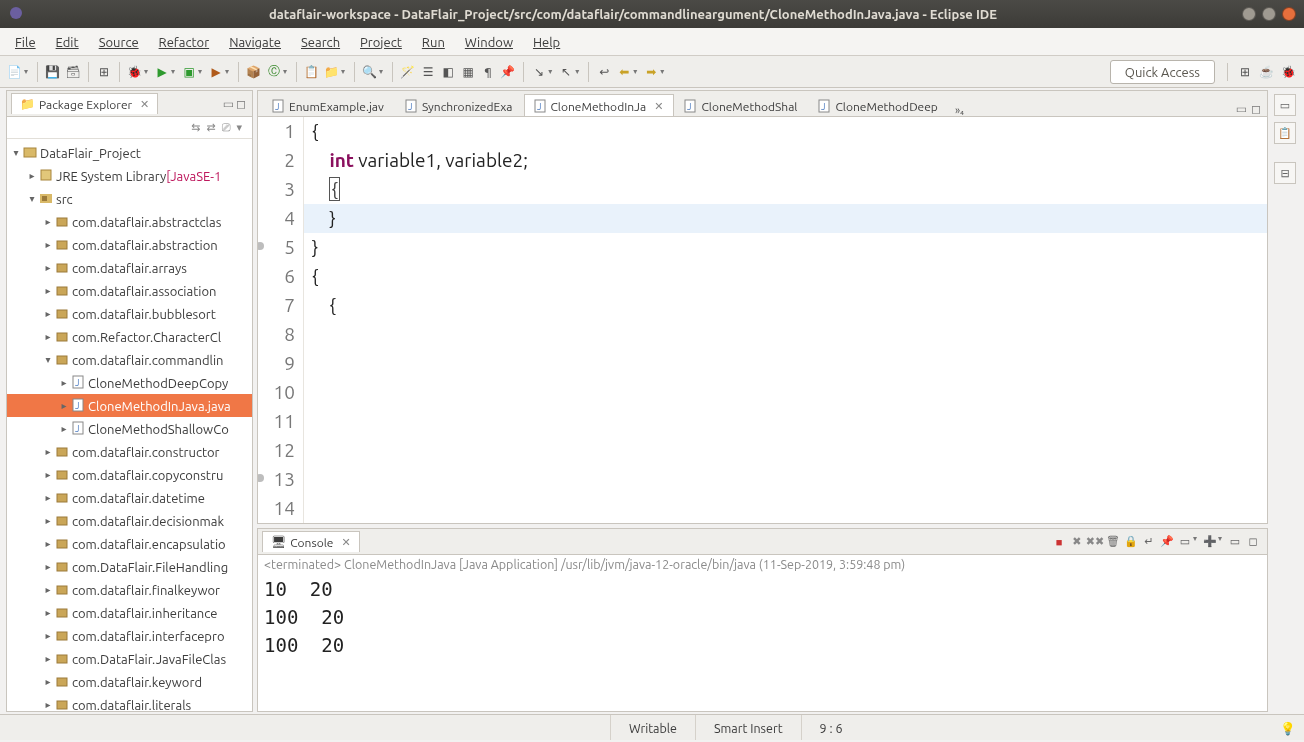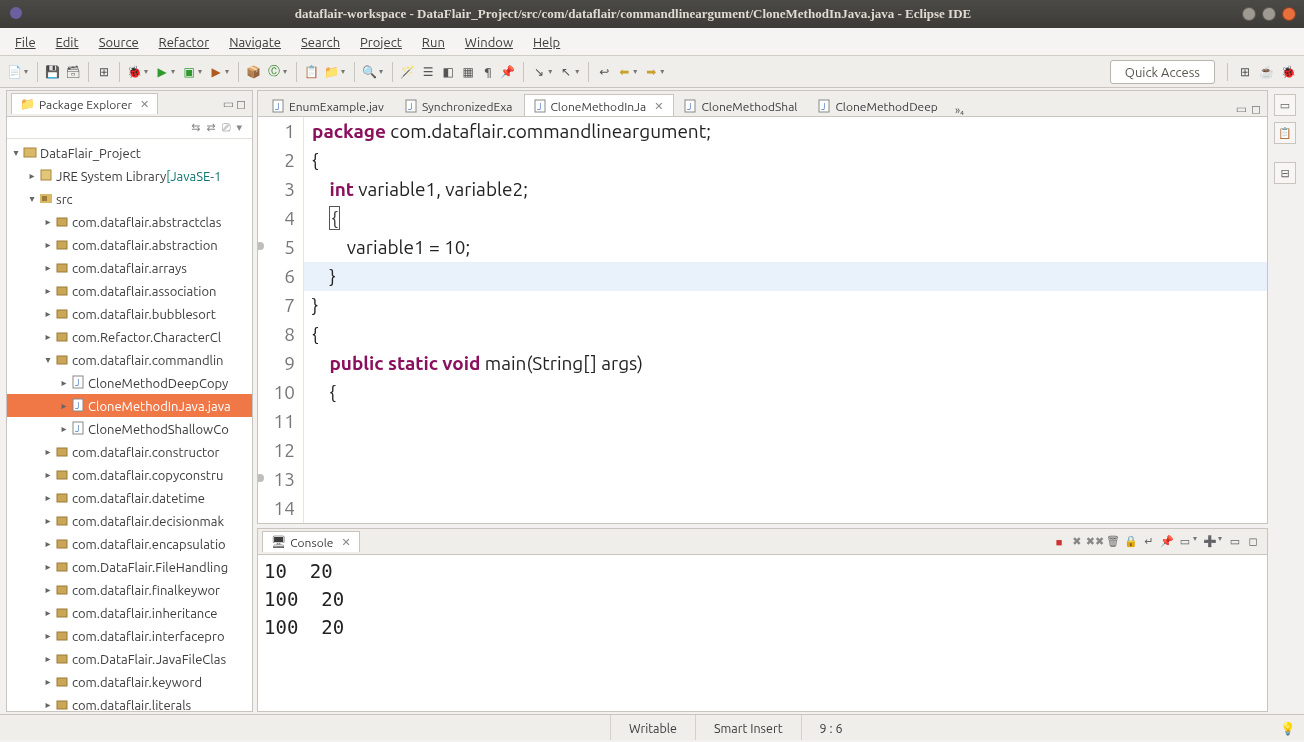--- a/index.html
+++ b/index.html
@@ -1,20 +1,20 @@
 <!DOCTYPE html>
 <html><head>
 <meta charset="utf-8">
 <style>
 * { margin:0; padding:0; box-sizing:border-box; font-family:"Ubuntu","Segoe UI",sans-serif; }
 body { width:1304px; height:742px; background:#f2f1f0; overflow:hidden; font-size:13px; color:#3c3c3c; }
 
 
 .titlebar { height:28px; background:linear-gradient(#4b4a46,#3c3b37); display:flex; align-items:center; padding:0 8px; color:#dfdbd2; font-size:13px; font-weight:bold; }
-.titlebar .title { flex:1; text-align:center;font-family:Liberation Serif, serif; }
+.titlebar .title { flex:1; text-align:center; }
 .titlebar .win-btns { display:flex; gap:6px; }
 .wbtn { width:14px; height:14px; border-radius:50%; display:inline-block; border:1px solid rgba(0,0,0,.4);}
 .wbtn.min{background:#9f9a91;} .wbtn.max{background:#9f9a91;} .wbtn.close{background:#e76f3c;}
 .titlebar svg { width:16px; height:16px; }
 
 
 .menubar { height:28px; background:#f5f4f2; display:flex; align-items:center; padding:0 6px; gap:2px; border-bottom:1px solid #d0ccc6;}
 .menubar .mitem { padding:3px 9px; color:#3c3c3c; cursor:pointer;text-decoration:underline;}
 
 
@@ -34,21 +34,21 @@
 .view-tab .x { font-size:11px; color:#888; margin-left:4px;}
 .view-tabbar .right-ctrls { margin-left:auto; display:flex; gap:2px; padding-right:6px; color:#777; font-size:12px;}
 .pe-toolbar { height:22px; display:flex; justify-content:flex-end; align-items:center; padding-right:10px; gap:6px; color:#888; font-size:11px; border-bottom:1px solid #e2dfd9;}
 
 .tree { flex:1; overflow:hidden; font-size:13px; padding-top:2px;}
 .tree-row { display:flex; align-items:center; height:23px; padding-left:2px; white-space:nowrap; cursor:pointer;}
 .tree-row svg{width:14px;height:14px;margin-right:3px;flex-shrink:0;}
 .tw { display:inline-flex; width:14px; justify-content:center; color:#666; font-size:10px; }
 .tree-row.sel { background:#f07746; color:#fff; }
 .tree-row.sel svg {  }
-.lib-deco { color:#0f766e; }
+.lib-deco { color:#be185d; }
 
 
 .right-stack { width:26px; margin:2px 6px 2px 2px; display:flex; flex-direction:column; gap:6px; align-items:center; padding-top:4px;}
 .right-stack .ritem{ width:22px; height:22px; border:1px solid #c9c5be; background:#f7f6f4; display:flex;align-items:center;justify-content:center; font-size:11px; color:#666;}
 
 
 .center { flex:1; display:flex; flex-direction:column; margin:2px; gap:4px;}
 
 .editor-pane { flex:1; display:flex; flex-direction:column; border:1px solid #c9c5be; background:#fff;}
 .ed-tabbar { height:26px; background:#efeeeb; border-bottom:1px solid #c9c5be; display:flex; align-items:flex-end; padding-left:4px;}
@@ -428,29 +428,26 @@
             <div class="gline">7</div>
             <div class="gline">8</div>
             <div class="gline">9</div>
             <div class="gline">10</div>
             <div class="gline">11</div>
             <div class="gline">12</div>
             <div class="gline">13<span class="ann"></span></div>
             <div class="gline">14</div>
           </div>
         <div class="code" id="code">
-            <div class="cline"><span class="kw">package</span><span class="nrm"> com.dataflair.commandlineargument;</span></div>
             <div class="cline"><span class="nrm">{</span></div>
             <div class="cline"><span class="nrm">    </span><span class="kw">int</span><span class="nrm"> variable1, variable2;</span></div>
             <div class="cline"><span class="nrm">    </span><span class="box-char">{</span></div>
-            <div class="cline"><span class="nrm">        variable1 = 10;</span></div>
             <div class="cline hl"><span class="nrm">    }</span></div>
             <div class="cline"><span class="nrm">}</span></div>
             <div class="cline"><span class="nrm">{</span></div>
-            <div class="cline"><span class="nrm">    </span><span class="kw">public</span><span class="nrm"> </span><span class="kw">static</span><span class="nrm"> </span><span class="kw">void</span><span class="nrm"> main(String[] args)</span></div>
             <div class="cline"><span class="nrm">    {</span></div>
           </div>
       </div>
     </div>
 
     <div class="console-pane">
       <div class="con-tabbar">
         <div class="view-tab">
           <span>🖥</span>
           <span>Console</span>
@@ -465,20 +462,23 @@
           <span class="ci">↵</span>
           <span class="ci">📌</span>
           <span class="ci">▭</span>
             <span class="tb-drop">▾</span>
           <span class="ci">➕</span>
             <span class="tb-drop">▾</span>
           <span class="ci">▭</span>
           <span class="ci">◻</span>
         </div>
       </div>
+      <div class="con-status">
+        <span class="grey">&lt;terminated&gt;</span><span class="grey"> CloneMethodInJava [Java Application] /usr/lib/jvm/java-12-oracle/bin/java (11-Sep-2019, 3:59:48 pm)</span>
+      </div>
       <div class="con-out">10  20
 100  20
 100  20</div>
     </div>
   </div>
 
   <div class="right-stack">
     <div class="ritem">▭</div>
     <div class="ritem">📋</div>
     <div class="ritem" style="margin-top:12px">⊟</div>

